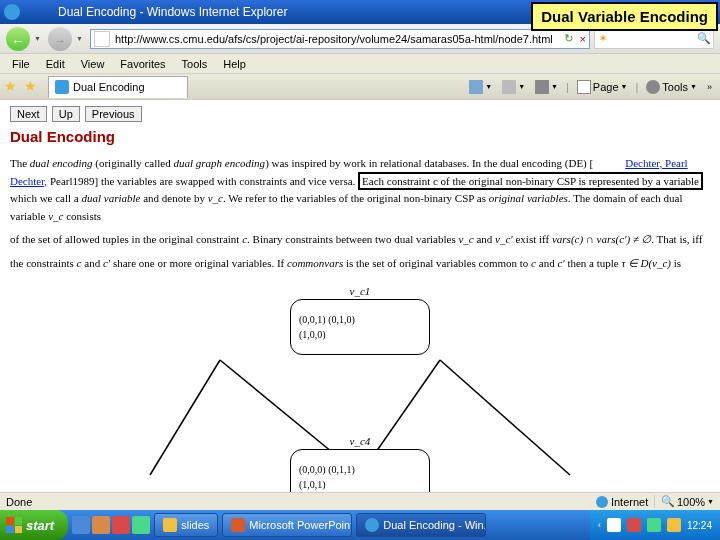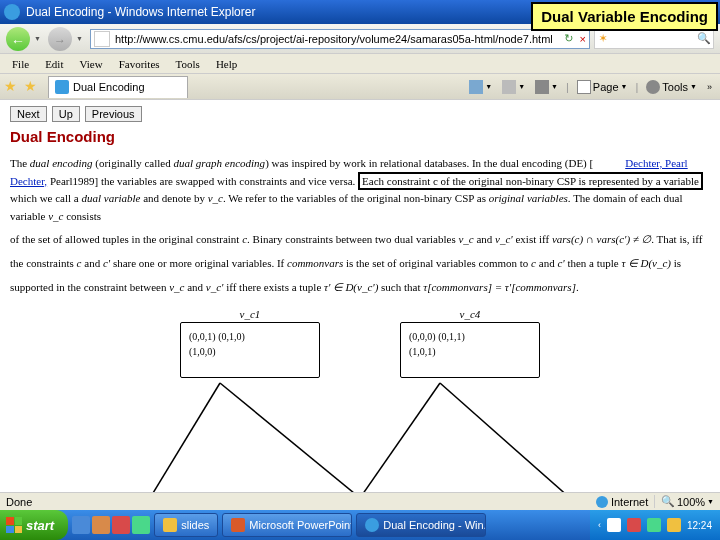--- a/index.html
+++ b/index.html
@@ -1,40 +1,40 @@
 <!DOCTYPE html>
 <html><head>
 <meta charset="utf-8">
 <style>
 * { margin: 0; padding: 0; box-sizing: border-box; }
 body { font-family: Tahoma, sans-serif; font-size: 11px; background: #fff; width: 720px; height: 540px; overflow: hidden; position: relative; }
 
 
 .titlebar { height: 24px; background: linear-gradient(to bottom, #2a6dd8, #0d47a1); display: flex; align-items: center; padding: 0 4px; color: #fff; }
 .titlebar .ie-icon { width: 16px; height: 16px; background: #3a9de0; border-radius: 50%; margin-right: 6px; display: inline-block; }
-.titlebar .title { flex: 1; font-size: 12px; }
+.titlebar .title { flex: 1; font-size: 12px; margin-left: 32px; }
 .winbtns { display: flex; gap: 2px; }
 .winbtn { width: 22px; height: 18px; border-radius: 3px; display: flex; align-items: center; justify-content: center; font-size: 11px; font-weight: bold; }
 .winbtn.min, .winbtn.max { background: linear-gradient(to bottom, #5a9ae8, #2b6cc8); }
 .winbtn.close { background: linear-gradient(to bottom, #e86a4a, #c83a1a); }
 
 
 .navrow { height: 30px; background: linear-gradient(to bottom, #f5f5f0, #e0e0d8); display: flex; align-items: center; padding: 0 6px; border-bottom: 1px solid #ccc; gap: 4px; }
 .navbtn { width: 24px; height: 24px; border-radius: 50%; display: flex; align-items: center; justify-content: center; }
 .navbtn.back { background: linear-gradient(to bottom, #aee87a, #5ac83a); color: #fff; font-size: 14px; }
 .navbtn.fwd { background: linear-gradient(to bottom, #d8d8d8, #b0b0b0); color: #888; font-size: 12px; }
 .navdrop { width: 10px; font-size: 7px; color: #555; }
 .addrbox { flex: 1; display: flex; align-items: center; height: 20px; background: #fff; border: 1px solid #7a9ec8; }
 .addrbox .pageicon { width: 16px; height: 16px; margin: 0 3px; background: #fff; border: 1px solid #ccc; display: inline-block; }
 .addrbox input { flex: 1; border: none; outline: none; font-size: 11px; padding: 0 2px; }
 .searchbox { width: 120px; height: 20px; background: #fff; border: 1px solid #ccc; display: flex; align-items: center; }
 .searchbox .mag { width: 18px; text-align: center; color: #888; }
 
 
-.menubar { height: 20px; background: #eceadb; display: flex; align-items: center; padding: 0 4px; border-bottom: 1px solid #ccc; font-size: 11px; font-family: Liberation Serif, serif; }
+.menubar { height: 20px; background: #eceadb; display: flex; align-items: center; padding: 0 4px; border-bottom: 1px solid #ccc; font-size: 11px; }
 .menubar .mitem { padding: 2px 8px; }
 
 
 .tabrow { height: 26px; background: linear-gradient(to bottom, #eceadb, #d8d6c8); display: flex; align-items: center; padding: 0 4px; border-bottom: 1px solid #ccc; }
 .favstar { width: 18px; height: 18px; color: #f0c040; font-size: 14px; margin-right: 2px; }
 .favplus { width: 18px; height: 18px; margin-right: 6px; position: relative; color: #f0c040; font-size: 14px; }
 .tab { height: 22px; background: #fff; border: 1px solid #aaa; border-bottom: none; display: flex; align-items: center; padding: 0 6px; font-size: 11px; min-width: 140px; }
 .tab .tabicon { width: 14px; height: 14px; background: #3a9de0; border-radius: 2px; margin-right: 4px; }
 .toolright { margin-left: auto; display: flex; align-items: center; gap: 2px; font-size: 11px; }
 .toolbtn { display: flex; align-items: center; padding: 2px 4px; gap: 2px; }
@@ -49,24 +49,24 @@
 .navline a { color: #0020c0; text-decoration: underline; }
 .navline hr { margin-top: 4px; border: none; border-top: 1px solid #aaa; }
 .heading { font-size: 15px; font-weight: bold; color: #a00000; margin: 6px 0 10px; }
 .para { font-family: Georgia, serif; font-size: 11px; line-height: 1.6; margin-bottom: 6px; }
 .para i { font-style: italic; }
 .para a { color: #0020c0; text-decoration: underline; padding-left: 32px; }
 .mathvar { font-family: Georgia, serif; font-style: italic; }
 .highlight-box { display: inline; border: 2px solid #000; padding: 1px 2px; background: #fff; }
 
 
-.figure { margin-top: 12px; display: flex; justify-content: center; gap: 80px; position: relative; }
+.figure { margin-top: 12px; display: flex; justify-content: center; gap: 80px; position: relative; flex-direction: column; }
 .nodecol { display: flex; flex-direction: column; align-items: center; }
 .nodelabel { font-family: Georgia, serif; font-style: italic; font-size: 11px; margin-bottom: 2px; }
-.nodebox { width: 140px; height: 56px; border: 1.5px solid #000; border-radius: 2px; padding: 6px 8px; font-family: Georgia, serif; font-size: 10px; line-height: 1.5; background: #fff; position: relative; z-index: 2; }
+.nodebox { width: 140px; height: 56px; border: 1.5px solid #000; border-radius: 12px; padding: 12px 8px; font-family: Georgia, serif; font-size: 10px; line-height: 1.5; background: #fff; position: relative; z-index: 2; }
 .edges { position: absolute; top: 0; left: 0; width: 100%; height: 200px; z-index: 1; }
 
 
 .statusbar { height: 18px; background: #eceadb; border-top: 1px solid #ccc; display: flex; align-items: center; font-size: 11px; padding: 0 6px; }
 .statusbar .done { }
 .statusbar .right { margin-left: auto; display: flex; align-items: center; gap: 6px; }
 .statusbar .zone { display: flex; align-items: center; gap: 3px; }
 .statusbar .globe { width: 12px; height: 12px; background: #3a9de0; border-radius: 50%; }
 .statusbar .zoom { display: flex; align-items: center; gap: 2px; border-left: 1px solid #ccc; padding-left: 6px; }
 
@@ -175,23 +175,20 @@
 
   <div class="para">
     <span>The </span><i>dual encoding</i><span> (originally called </span><i>dual graph encoding</i><span>) was inspired by work in relational databases. In the dual encoding (DE) [</span><a href="#">Dechter, Pearl Dechter,</a><span> Pearl1989] the variables are swapped with constraints and vice versa. </span><span class="highlight-box">Each constraint c of the original non-binary CSP is represented by a variable</span><span> which we call a </span><i>dual variable</i><span> and denote by </span><span class="mathvar">v_c</span><span>. We refer to the variables of the original non-binary CSP as </span><i>original variables</i><span>. The domain of each dual variable </span><span class="mathvar">v_c</span><span> consists</span>
   </div>
   <div class="para">
     <span>of the set of allowed tuples in the original constraint </span><span class="mathvar">c</span><span>. Binary constraints between two dual variables </span><span class="mathvar">v_c</span><span> and </span><span class="mathvar">v_c'</span><span> exist iff </span><span class="mathvar">vars(c) ∩ vars(c') ≠ ∅</span><span>. That is, iff</span>
   </div>
   <div class="para">
     <span>the constraints </span><span class="mathvar">c</span><span> and </span><span class="mathvar">c'</span><span> share one or more original variables. If </span><i>commonvars</i><span> is the set of original variables common to </span><span class="mathvar">c</span><span> and </span><span class="mathvar">c'</span><span> then a tuple </span><span class="mathvar">τ ∈ D(v_c)</span><span> is</span>
   </div>
-  <div class="para">
-    <span>supported in the constraint between </span><span class="mathvar">v_c</span><span> and </span><span class="mathvar">v_c'</span><span> iff there exists a tuple </span><span class="mathvar">τ' ∈ D(v_c')</span><span> such that </span><span class="mathvar">τ[commonvars] = τ'[commonvars]</span><span>.</span>
-  </div>
 
   <div class="figure">
     <svg class="edges">
       <line x1="210" y1="75" x2="140" y2="190" stroke="#000" stroke-width="1.5"></line>
       <line x1="210" y1="75" x2="350" y2="190" stroke="#000" stroke-width="1.5"></line>
       <line x1="430" y1="75" x2="350" y2="190" stroke="#000" stroke-width="1.5"></line>
       <line x1="430" y1="75" x2="560" y2="190" stroke="#000" stroke-width="1.5"></line>
     </svg>
     <div class="nodecol">
       <div class="nodelabel">v_c1</div>

